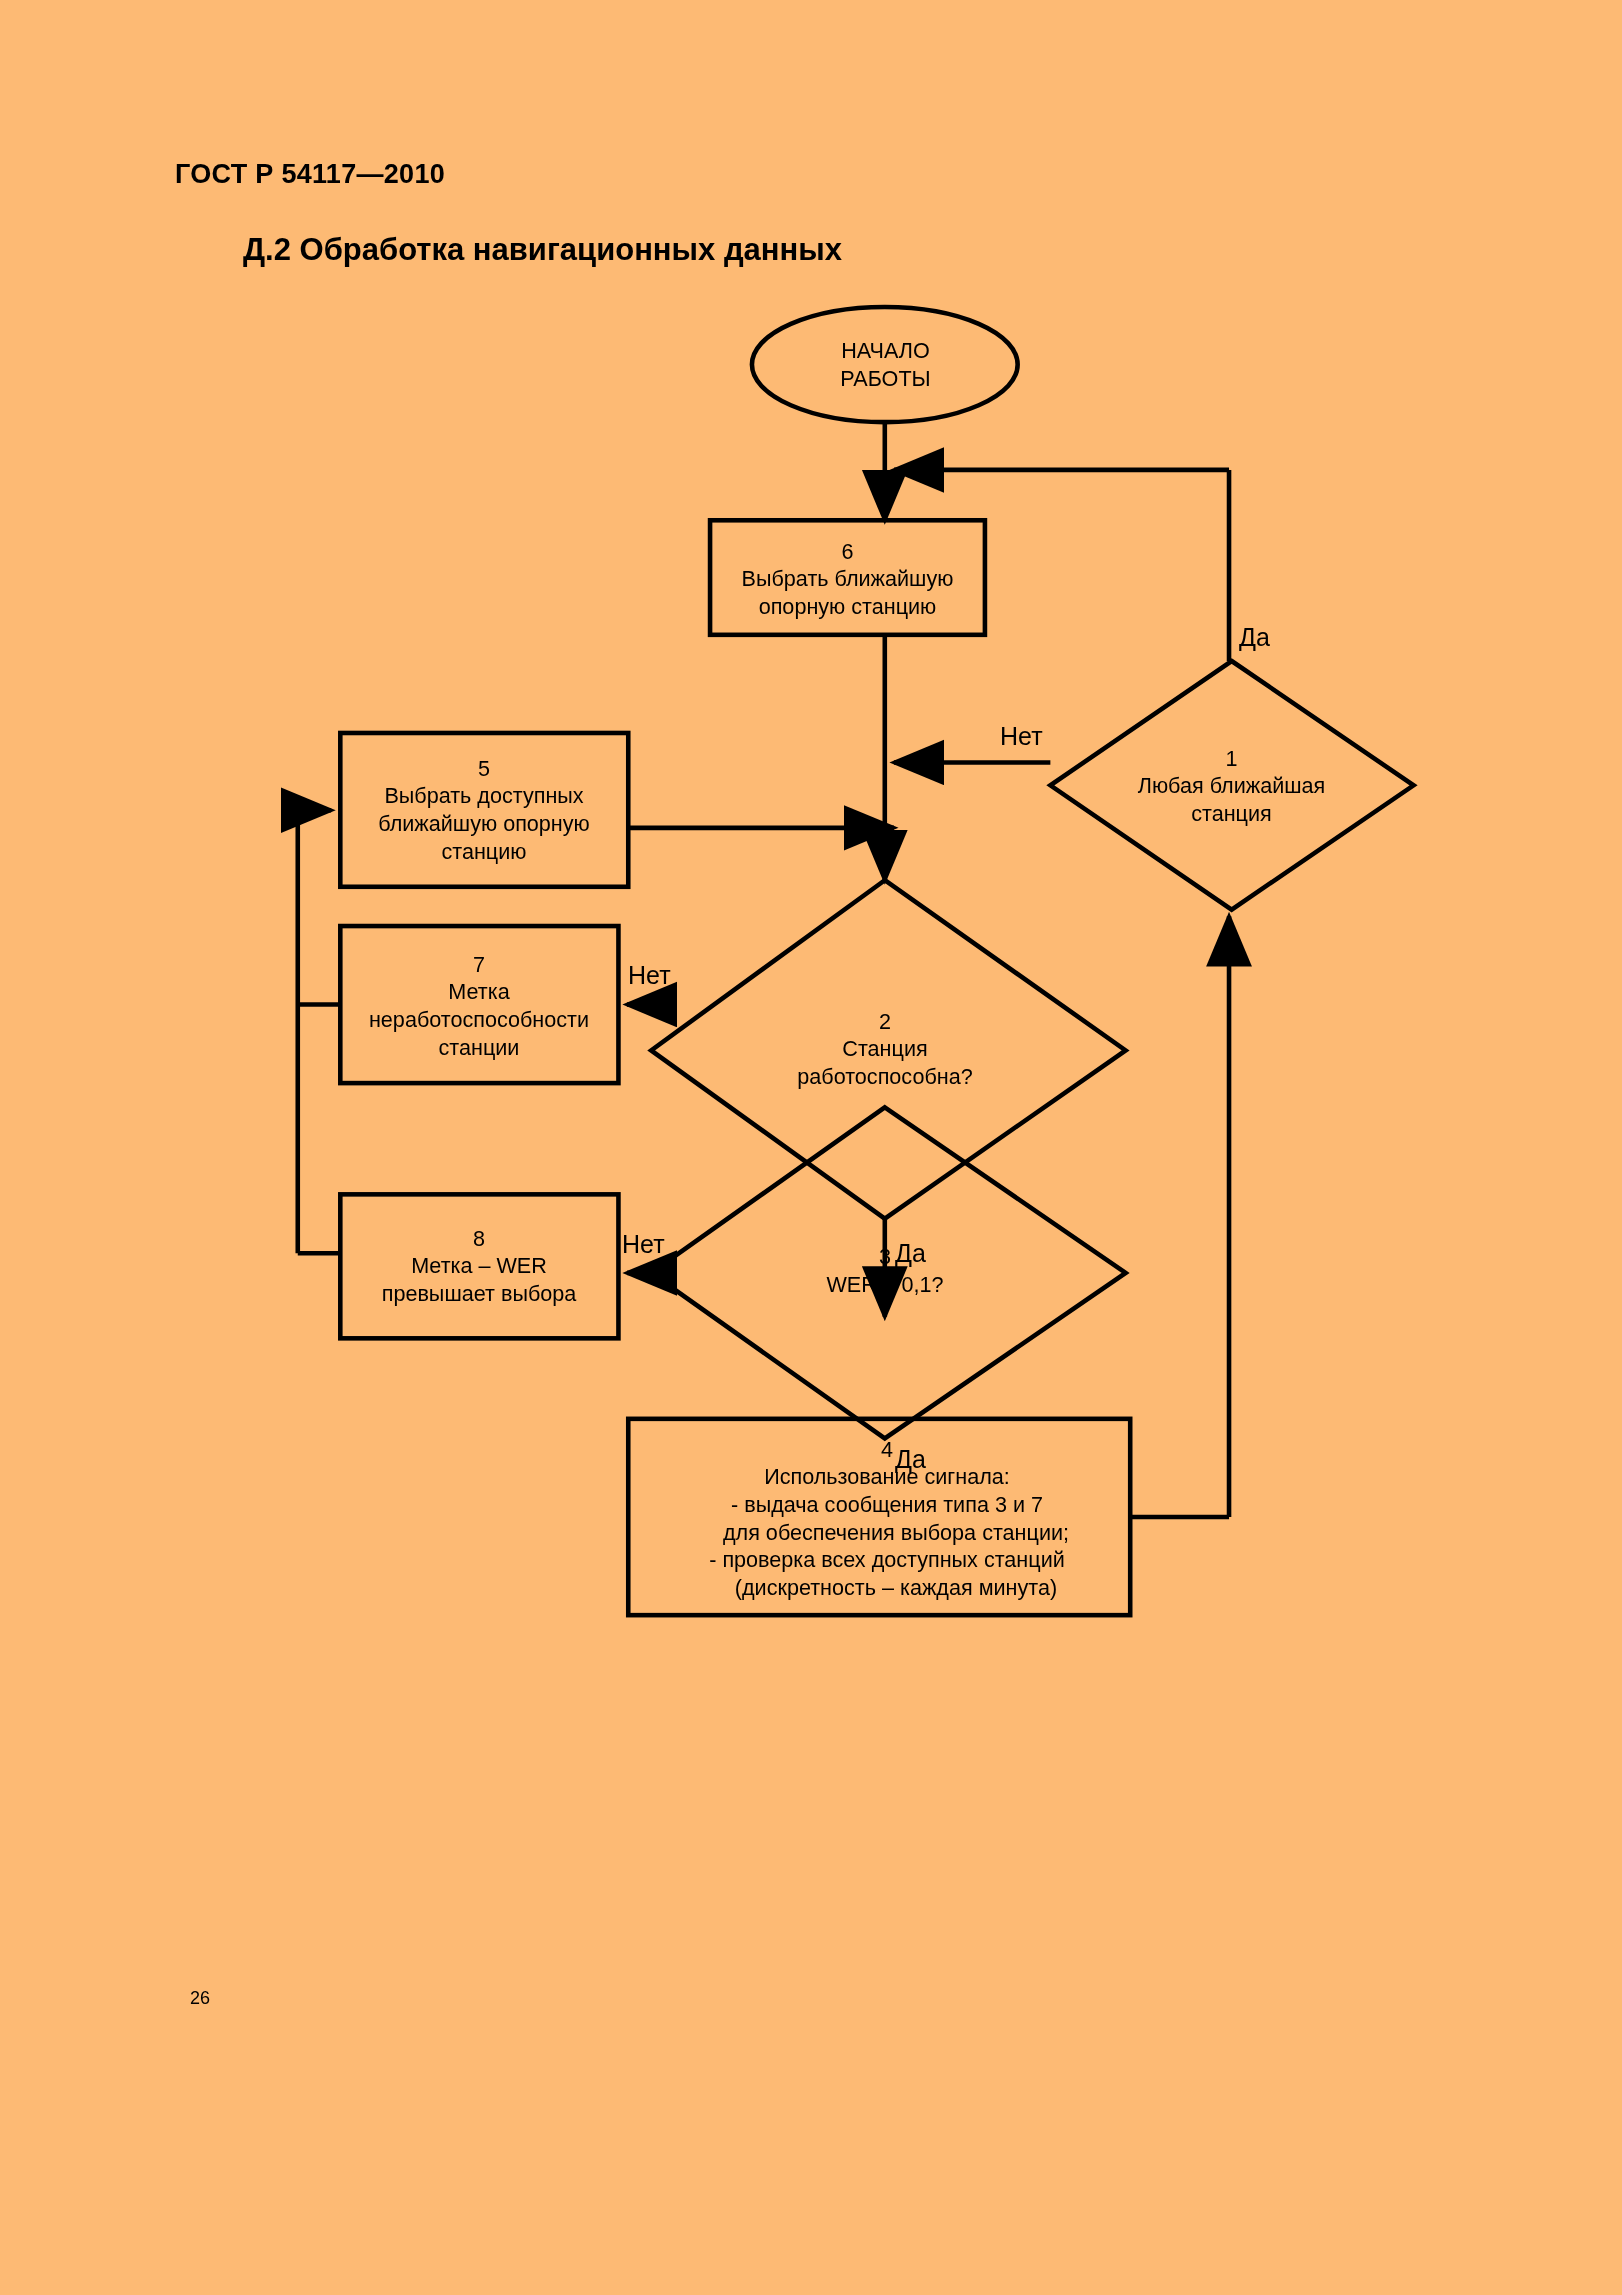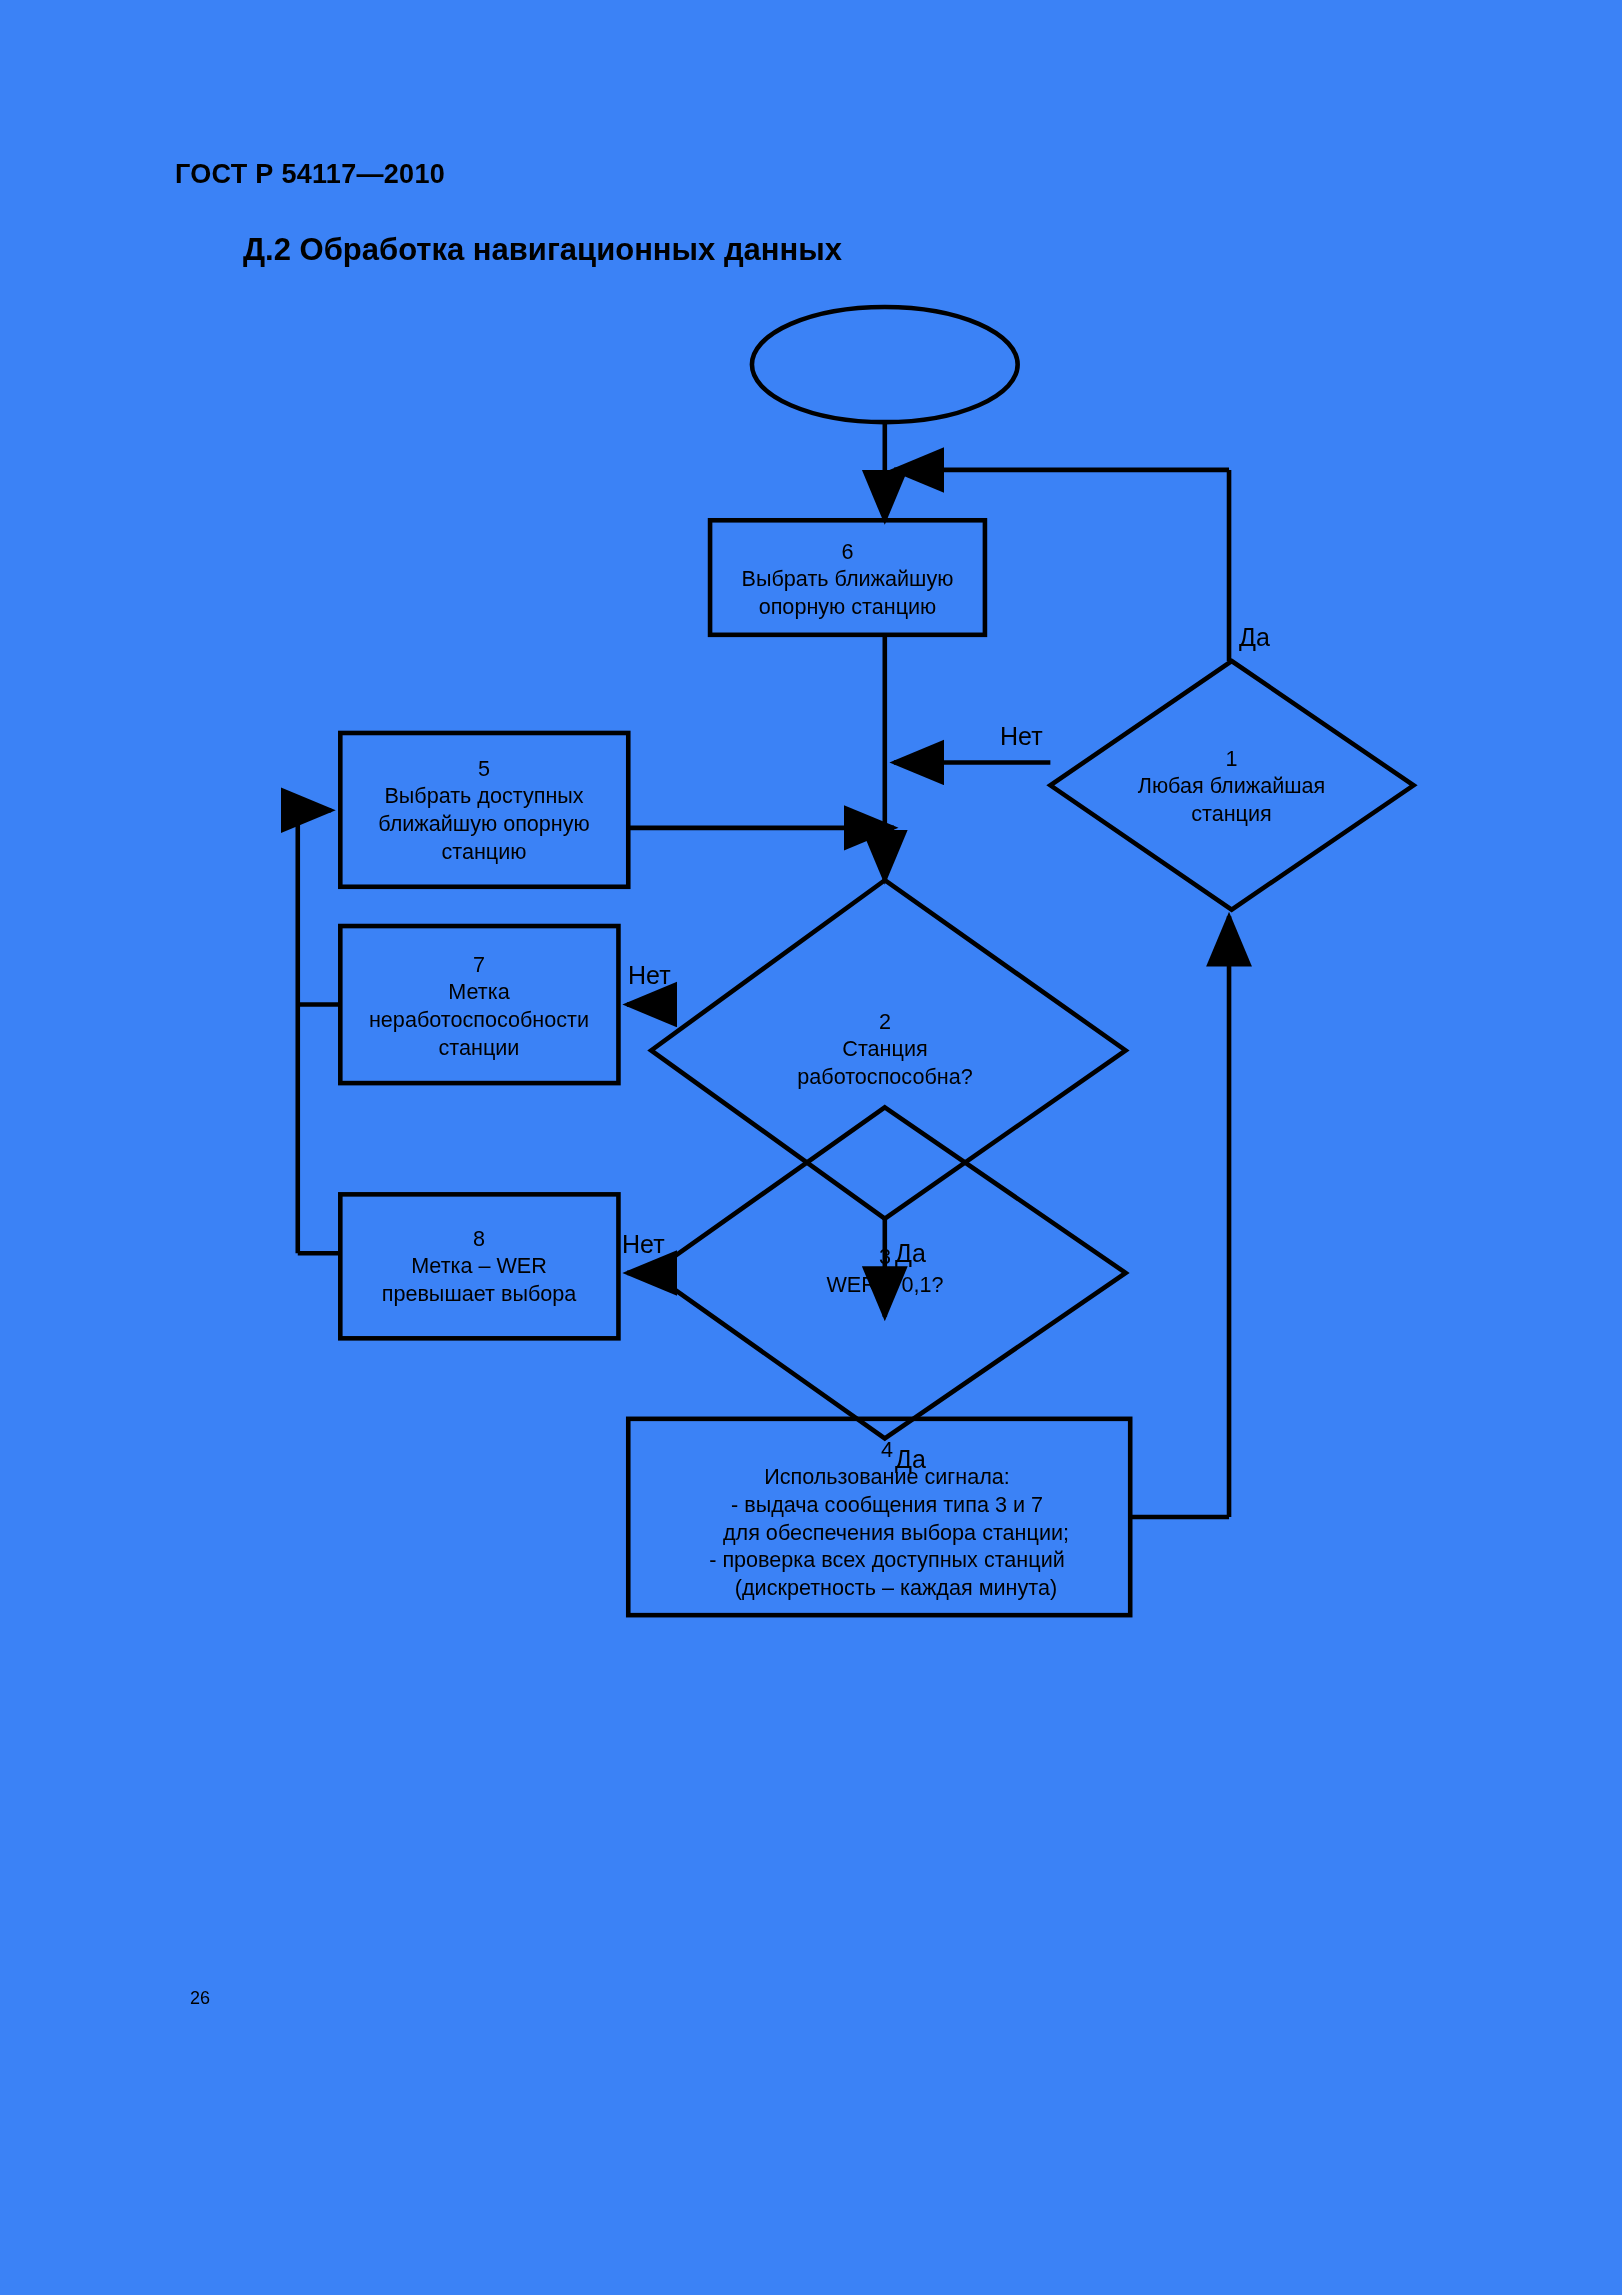--- a/index.html
+++ b/index.html
@@ -1,18 +1,18 @@
 <!DOCTYPE html>
 <html style="font-size:10.5px"><head>
 <meta charset="utf-8">
 <style>
   html,body{margin:0;padding:0;background:#fff;}
   body{width:1623px;height:2295px;position:relative;
        font-family:"Liberation Sans",sans-serif;color:#000;overflow:hidden;}
-  .page{position:absolute;inset:0;background:#3b82f6;}
+  .page{position:absolute;inset:0;background:#fdba74;}
 
   .doc-header{position:absolute;left:175px;top:159px;font-size:27px;font-weight:bold;letter-spacing:0.3px;}
   .section-title{position:absolute;left:243px;top:232px;font-size:31px;font-weight:bold;}
   .figure-caption{position:absolute;left:0;right:0;top:1644px;text-align:center;font-size:21.6px;}
   .page-number{position:absolute;left:190px;top:1988px;font-size:18px;}
 
   .flow{position:absolute;left:0;top:0;width:1623px;height:1767px;}
   .flow svg{position:absolute;left:0;top:0;}
 
   .nodeText{position:absolute;display:flex;flex-direction:column;align-items:center;
@@ -92,20 +92,24 @@
         <path d="M1352,2198 L1352,2170" style="display:none"></path>
         <path d="M1352,2198 L1352,2168" style="display:none"></path>
 
         <rect x="960" y="2168" width="767" height="300"></rect>
 
         <path d="M1727,2318 L1878,2318"></path>
         <path d="M1878,2318 L1878,1400" marker-end="url(#ah)"></path>
       </g>
     </svg>
 
+    <div class="nodeText" style="left:753px;top:324px;width:265px;height:82px;">
+      <span>НАЧАЛО</span>
+      <span>РАБОТЫ</span>
+    </div>
 
     <div class="nodeText" style="left:710px;top:530px;width:275px;height:98px;">
       <span class="num">6</span>
       <span>Выбрать ближайшую</span>
       <span>опорную станцию</span>
     </div>
 
     <div class="nodeText" style="left:1086px;top:732px;width:291px;height:108px;">
       <span class="num">1</span>
       <span>Любая ближайшая</span>

